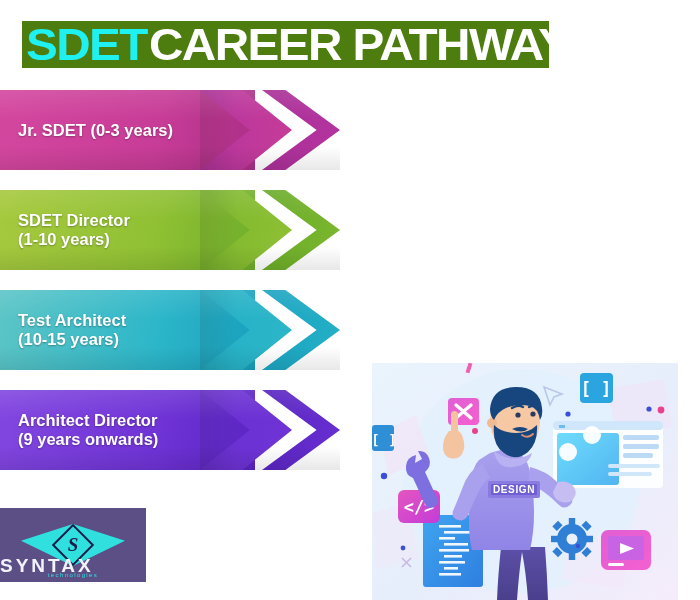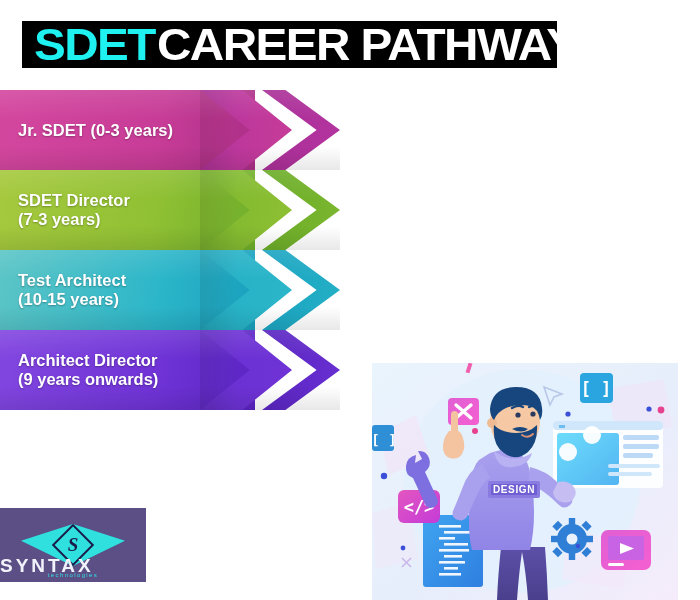--- a/index.html
+++ b/index.html
@@ -15,24 +15,24 @@
     overflow: hidden;
     font-family: "Liberation Sans", sans-serif;
   }
 
   
   #title-band {
     position: absolute;
     left: 22px;
     top: 21px;
     height: 47px;
-    background: #000000;
+    background: #4d7c0f;
     display: flex;
     align-items: center;
-    padding: 0 4px 0 12px;
+    padding: 0 4px 0 4px;
     box-sizing: border-box;
     white-space: nowrap;
   }
   #title-band span {
     font-family: "Liberation Sans", sans-serif;
     font-weight: bold;
     font-size: 45px;
     line-height: 45px;
     letter-spacing: -1.5px;
     transform: scaleX(1.06);
@@ -47,21 +47,21 @@
   #pathway {
     position: absolute;
     left: 0px;
     top: 90px;
     width: 340px;
     height: 400px;
   }
   .bar-row {
     position: relative;
     width: 340px;
-    height: 80px;
+    height: 100px;
     text-decoration: underline;
   }
   .bar-body {
     position: absolute;
     left: 0;
     top: 0;
     width: 255px;
     height: 80px;
   }
   
@@ -224,21 +224,21 @@
 
 
     <div class="bar-row">
       <div class="bar-body" id="b2" style="background: linear-gradient(100deg, rgb(166, 201, 62) 0%, rgb(143, 192, 51) 62%, rgb(111, 174, 43) 100%);"></div>
       <div class="bar-head1" id="h2a" style="background: linear-gradient(100deg, rgb(124, 183, 46) 0%, rgb(143, 192, 51) 100%);"></div>
       <div class="bar-head2" id="h2b" style="background: linear-gradient(100deg, rgb(105, 171, 40) 0%, rgb(124, 183, 46) 100%);"></div>
       <div class="bar-fold"></div>
       <div class="bar-sheen"></div>
       <div class="bar-label">
         <span>SDET Director</span>
-        <span>(7-3 years)</span>
+        <span>(1-10 years)</span>
       </div>
     </div>
 
     <div class="bar-row">
       <div class="bar-body" id="b3" style="background: linear-gradient(100deg, rgb(92, 197, 198) 0%, rgb(44, 182, 201) 62%, rgb(24, 159, 189) 100%);"></div>
       <div class="bar-head1" id="h3a" style="background: linear-gradient(100deg, rgb(36, 176, 198) 0%, rgb(44, 182, 201) 100%);"></div>
       <div class="bar-head2" id="h3b" style="background: linear-gradient(100deg, rgb(26, 163, 193) 0%, rgb(36, 176, 198) 100%);"></div>
       <div class="bar-fold"></div>
       <div class="bar-sheen"></div>
       <div class="bar-label">

